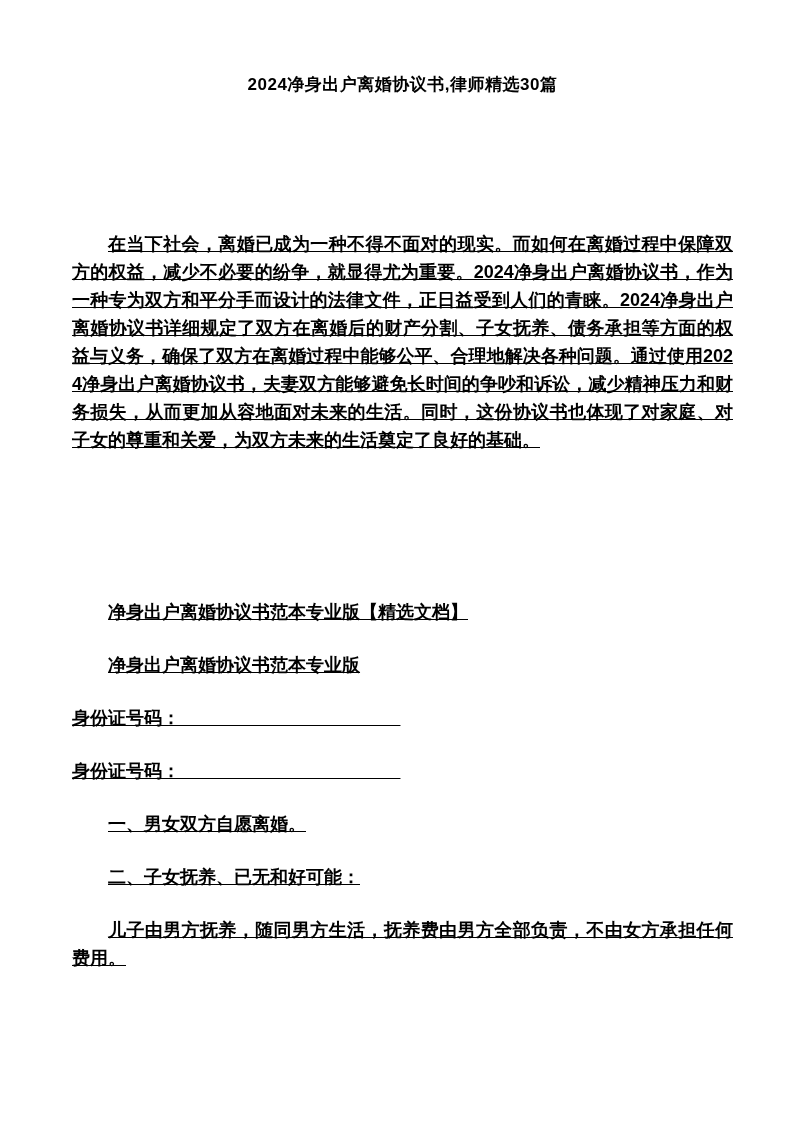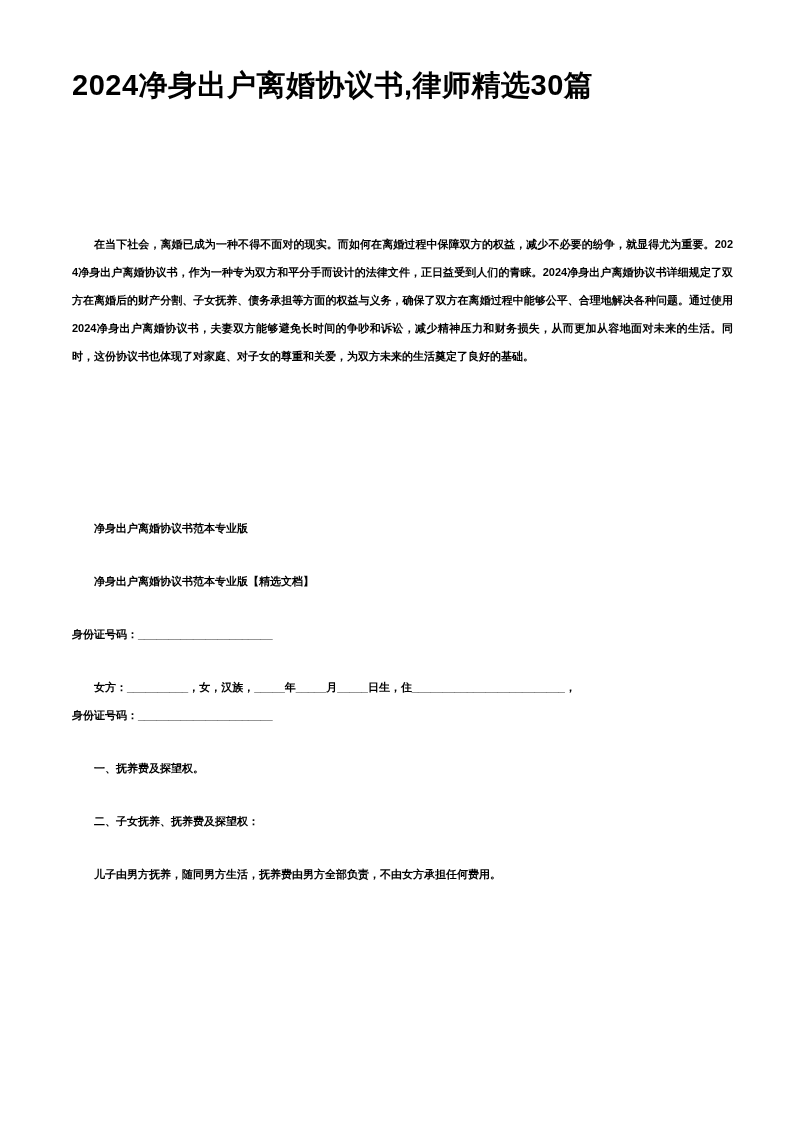--- a/index.html
+++ b/index.html
@@ -16,33 +16,35 @@
   }
   .page {
     box-sizing: border-box;
     width: 793px;
     height: 1122px;
     padding: 70px 60px 20px 72px;
     background: #ffffff;
   }
   .doc-title {
     margin: 0 0 130px 0;
-    font-size: 29px;
+    font-size: 17px;
     line-height: 30px;
     font-weight: 700;
+    text-align: center;
     letter-spacing: 0.5px;
   }
   .para {
     margin: 0 0 25px 0;
-    font-size: 11px;
+    font-size: 18px;
     line-height: 28px;
     font-weight: 700;
     text-align: justify;
     text-justify: inter-ideograph;
     word-break: break-all;
+    text-decoration: underline;
   }
   .indent {
     text-indent: 2em;
   }
   .intro {
     margin-bottom: 144px;
   }
   .line {
     text-align: justify;
     word-break: break-all;
@@ -53,33 +55,32 @@
 </style>
 </head>
 <body>
 
 <div class="page">
 
   <h1 class="doc-title">2024净身出户离婚协议书,律师精选30篇</h1>
 
   <p class="para indent intro">在当下社会，离婚已成为一种不得不面对的现实。而如何在离婚过程中保障双方的权益，减少不必要的纷争，就显得尤为重要。2024净身出户离婚协议书，作为一种专为双方和平分手而设计的法律文件，正日益受到人们的青睐。2024净身出户离婚协议书详细规定了双方在离婚后的财产分割、子女抚养、债务承担等方面的权益与义务，确保了双方在离婚过程中能够公平、合理地解决各种问题。通过使用2024净身出户离婚协议书，夫妻双方能够避免长时间的争吵和诉讼，减少精神压力和财务损失，从而更加从容地面对未来的生活。同时，这份协议书也体现了对家庭、对子女的尊重和关爱，为双方未来的生活奠定了良好的基础。</p>
 
+  <p class="para indent">净身出户离婚协议书范本专业版【精选文档】</p>
+
   <p class="para indent">净身出户离婚协议书范本专业版</p>
-
-  <p class="para indent">净身出户离婚协议书范本专业版【精选文档】</p>
 
   <div class="para">
     <div class="line">身份证号码：______________________</div>
   </div>
 
   <div class="para">
-    <div class="line indent">女方：__________，女，汉族，_____年_____月_____日生，住_________________________，</div>
     <div class="line">身份证号码：______________________</div>
   </div>
 
 
-  <p class="para indent">一、抚养费及探望权。</p>
+  <p class="para indent">一、男女双方自愿离婚。</p>
 
-  <p class="para indent">二、子女抚养、抚养费及探望权：</p>
+  <p class="para indent">二、子女抚养、已无和好可能：</p>
 
   <p class="para indent">儿子由男方抚养，随同男方生活，抚养费由男方全部负责，不由女方承担任何费用。</p>
 
 </div>
 
 </body></html>

